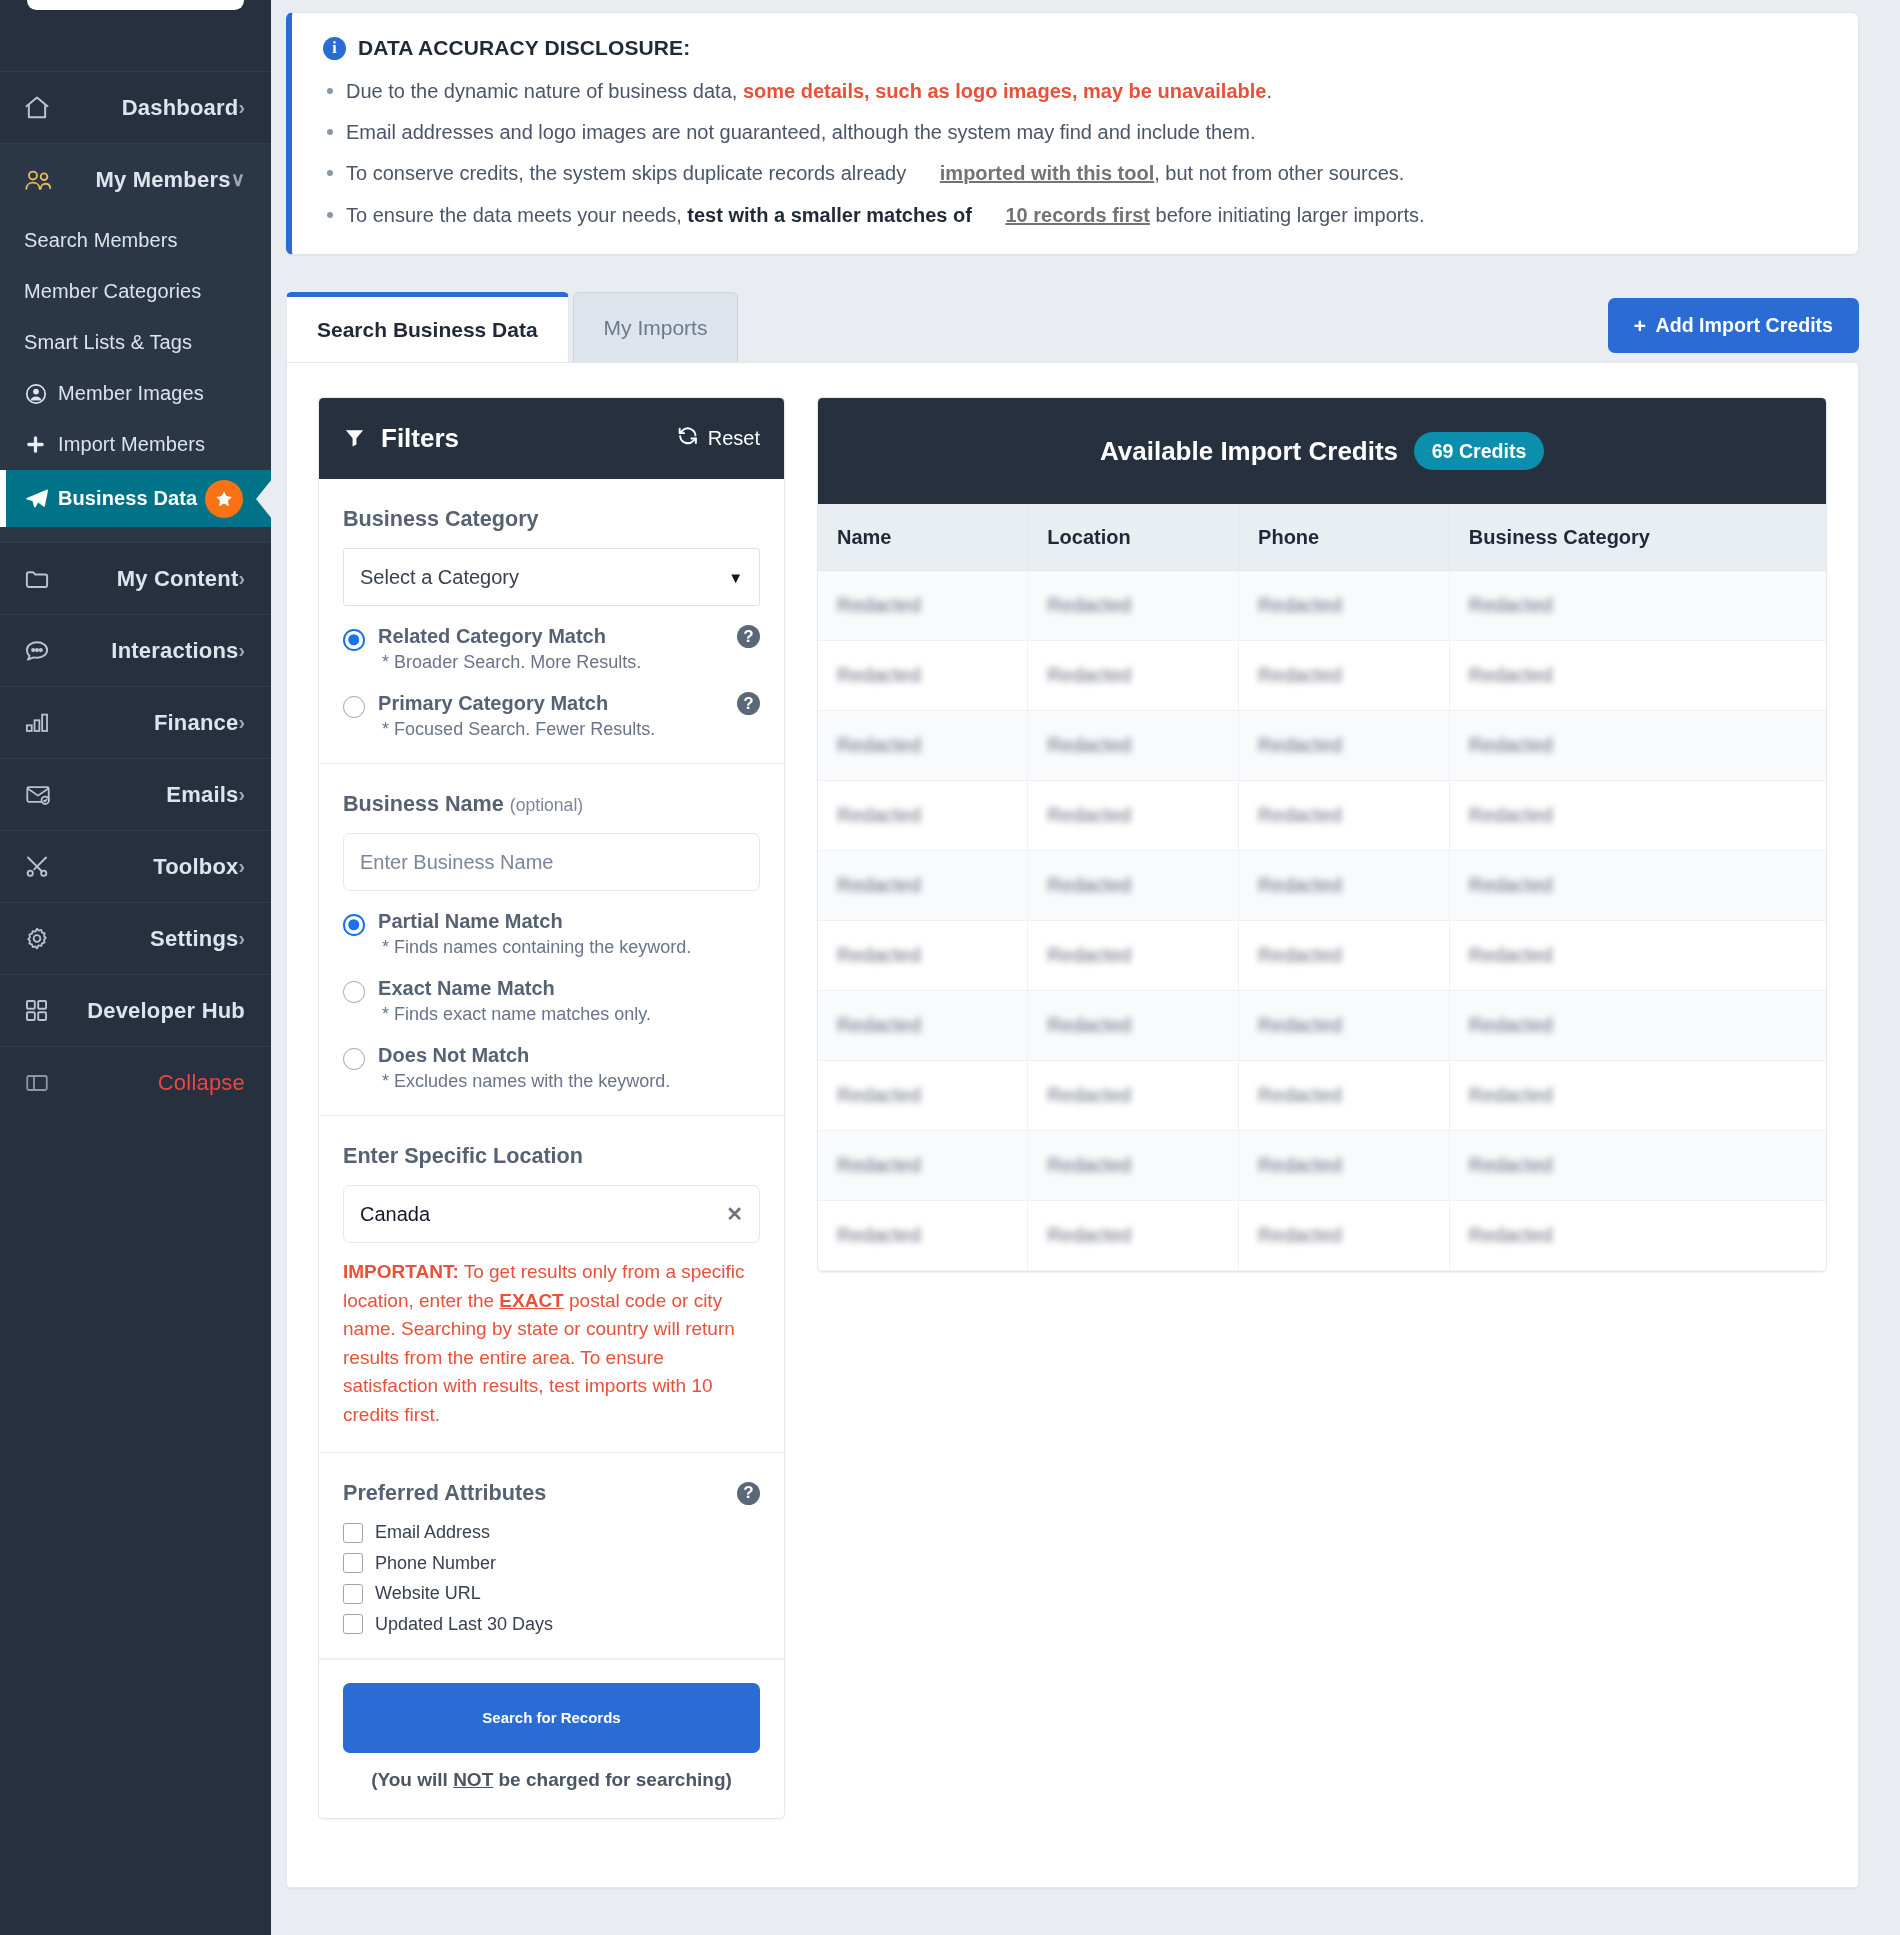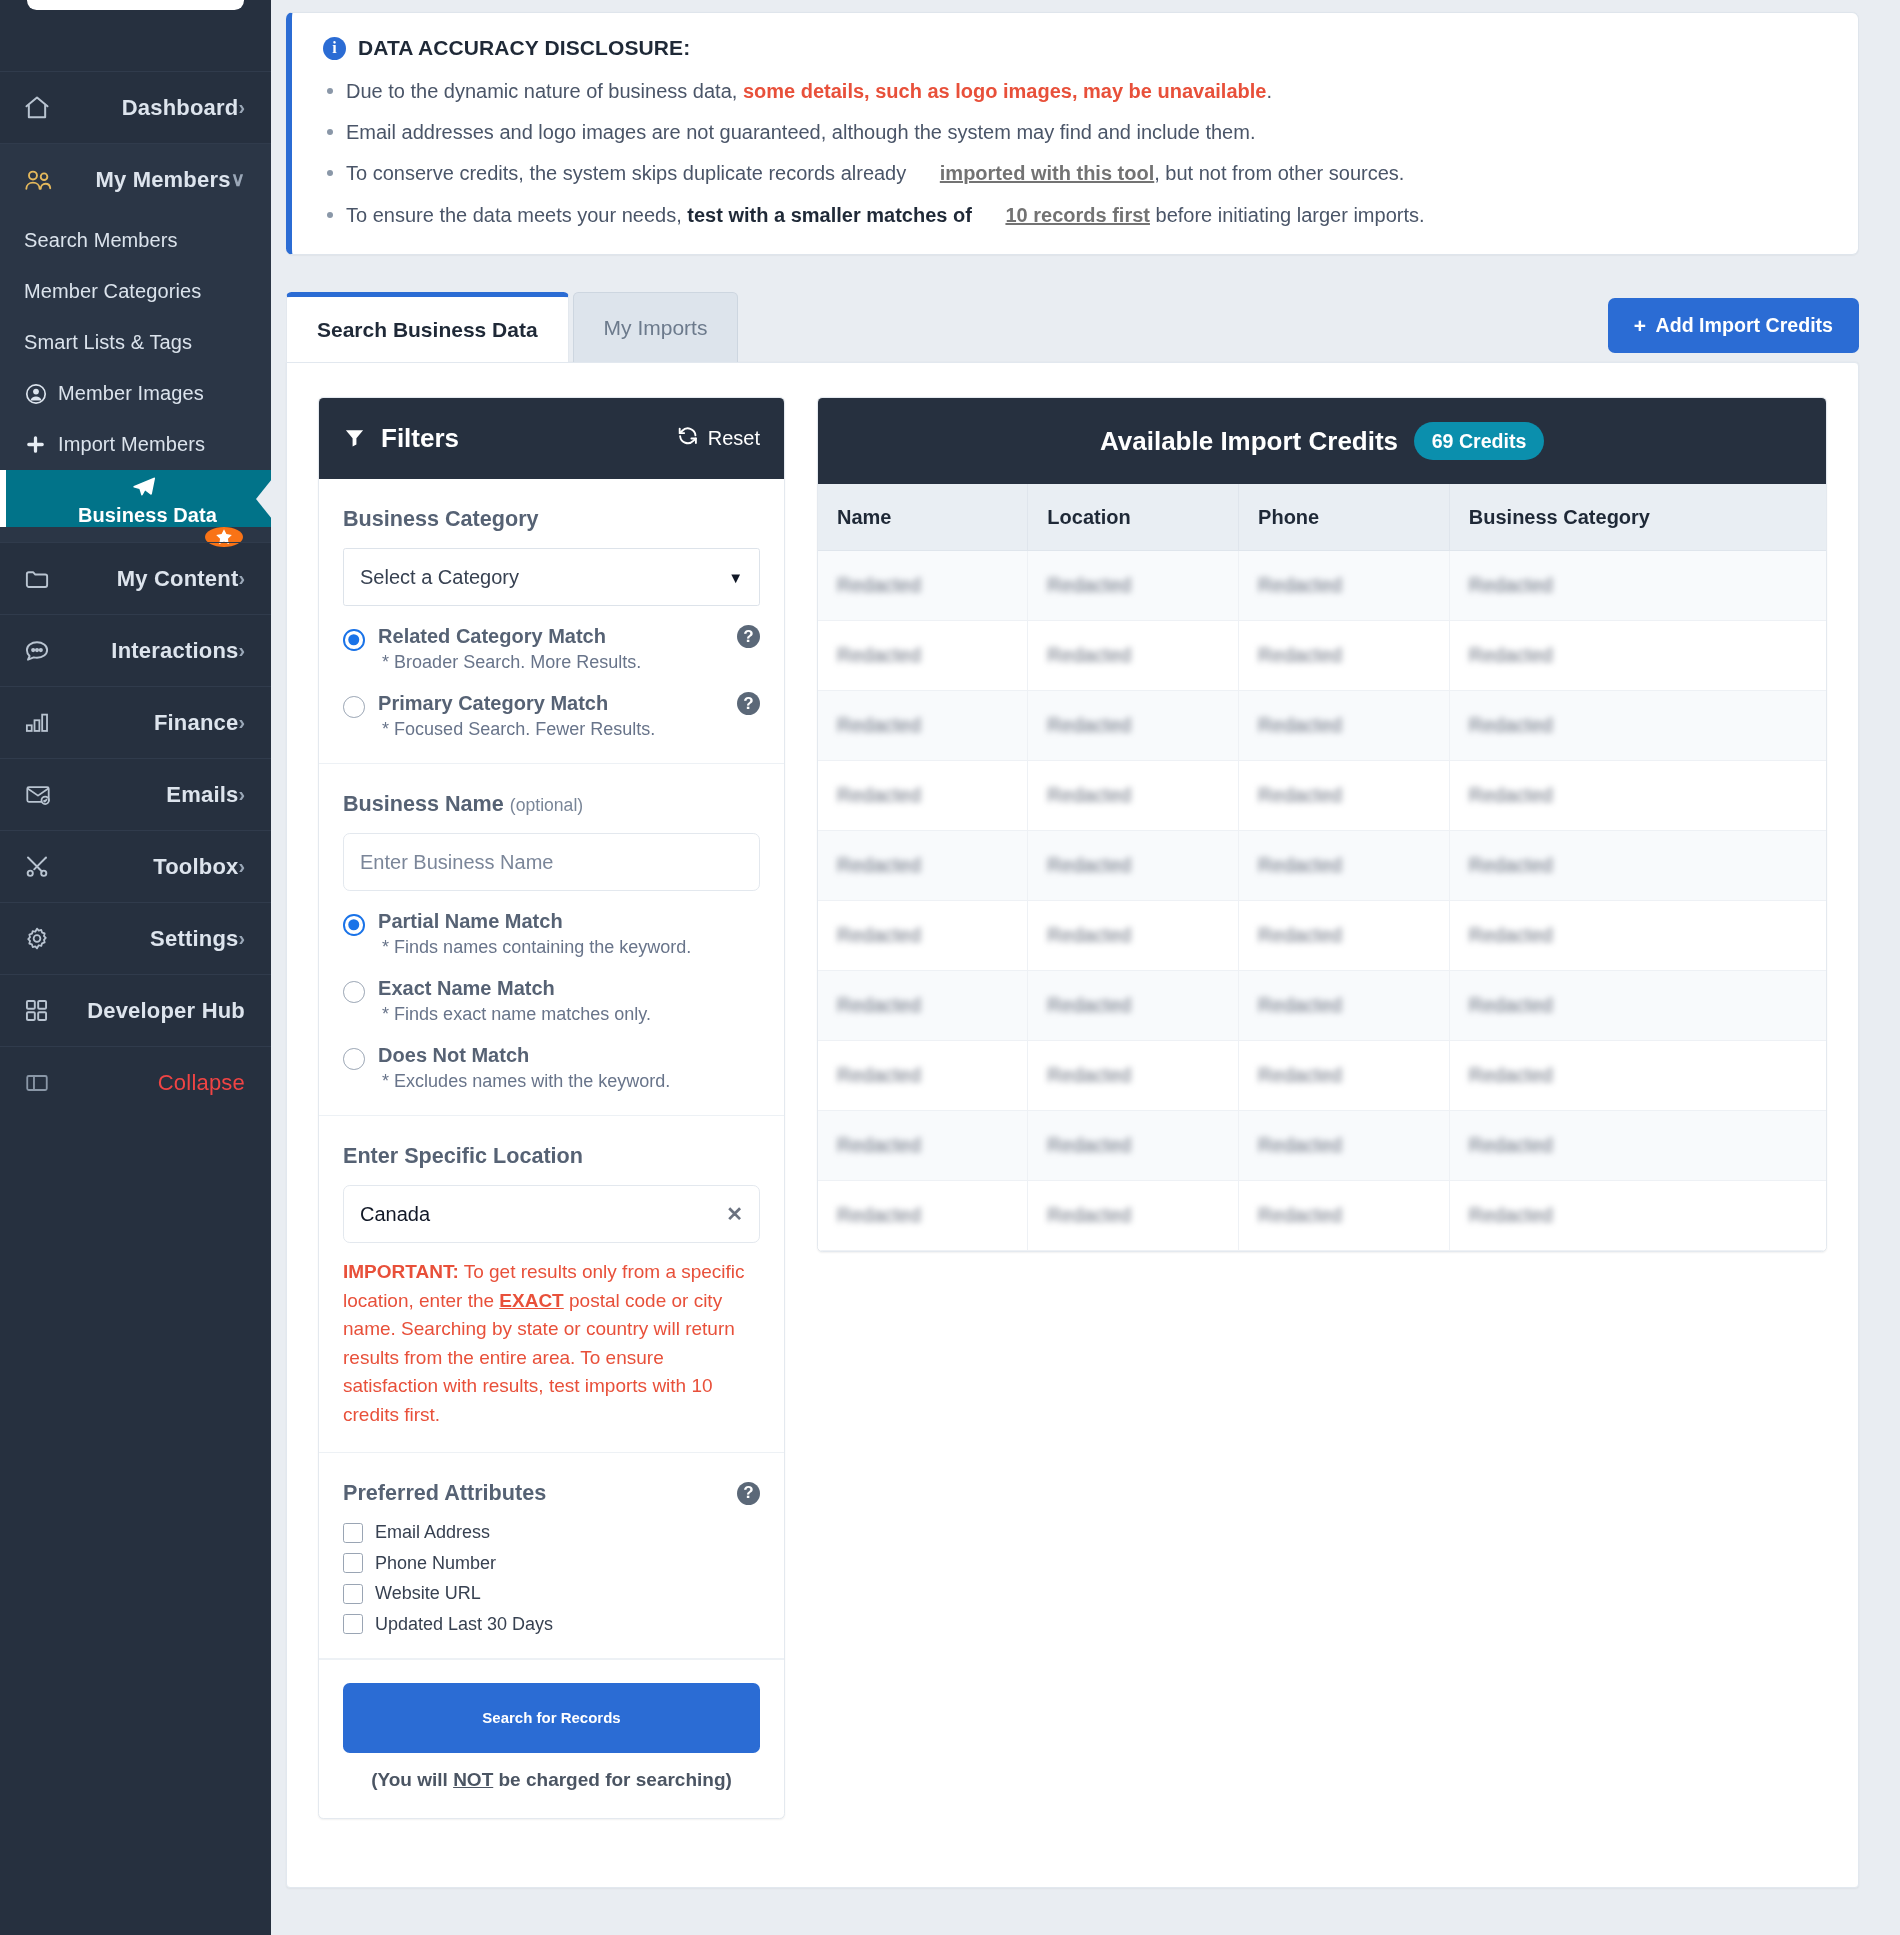--- a/index.html
+++ b/index.html
@@ -34,21 +34,21 @@
   .sb-item .chev { color: #9aa7b7; font-size: 19.6px; font-weight: 700; }
   .sb-item.expanded { background: #2b3646; }
   .sb-sub-group { background: #2b3646; padding: 0 0 15px 0; }
   .sb-sub {
     display: flex; align-items: center; height: 51px;
     padding-left: 24px; color: #dbe3ec; font-size: 20px; letter-spacing: 0.1px;
   }
   .sb-sub .sic { width: 34px; flex: 0 0 34px; display: flex; align-items: center; }
   .sb-sub.active {
     background: #017389; color: #ffffff; font-weight: 700; height: 57px;
-    border-left: 6px solid #ffffff; padding-left: 18px; position: relative; flex-direction: column;
+    border-left: 6px solid #ffffff; padding-left: 18px; position: relative;
   }
   .sb-sub.active::after {
     content: ""; position: absolute; right: -0.7px; top: 50%;
     transform: translateY(-50%);
     border-top: 20px solid transparent; border-bottom: 20px solid transparent;
     border-right: 16px solid #e9edf2;
   }
   .star-badge {
     width: 38px; height: 38px; border-radius: 50%; background: #f97316;
     display: flex; align-items: center; justify-content: center;
@@ -204,21 +204,21 @@
     font-weight: 700; margin-top: 16px;
   }
   .search-note u { text-decoration: underline; }
 
   
   .results-card {
     flex: 1; border: 0.7px solid #e4e9ef; border-radius: 5.4px; overflow: hidden;
     background: #fff; box-shadow: 0 0.7px 2px rgba(0,0,0,.06);
   }
   .results-head {
-    background: #26303f; color: #fff; height: 86px;
+    background: #26303f; color: #fff; height: 106px;
     display: flex; align-items: center; justify-content: center; gap: 16px;
   }
   .results-title { font-size: 26px; font-weight: 700; }
   .credits-badge {
     background: #0b8fad; color: #fff; font-size: 19.6px; font-weight: 700;
     padding: 7.4px 17.6px; border-radius: 23px;
   }
   table.res { width: 100%; border-collapse: collapse; }
   table.res th {
     background: #e9eef3; color: #1f2937; font-size: 20px; font-weight: 700;

